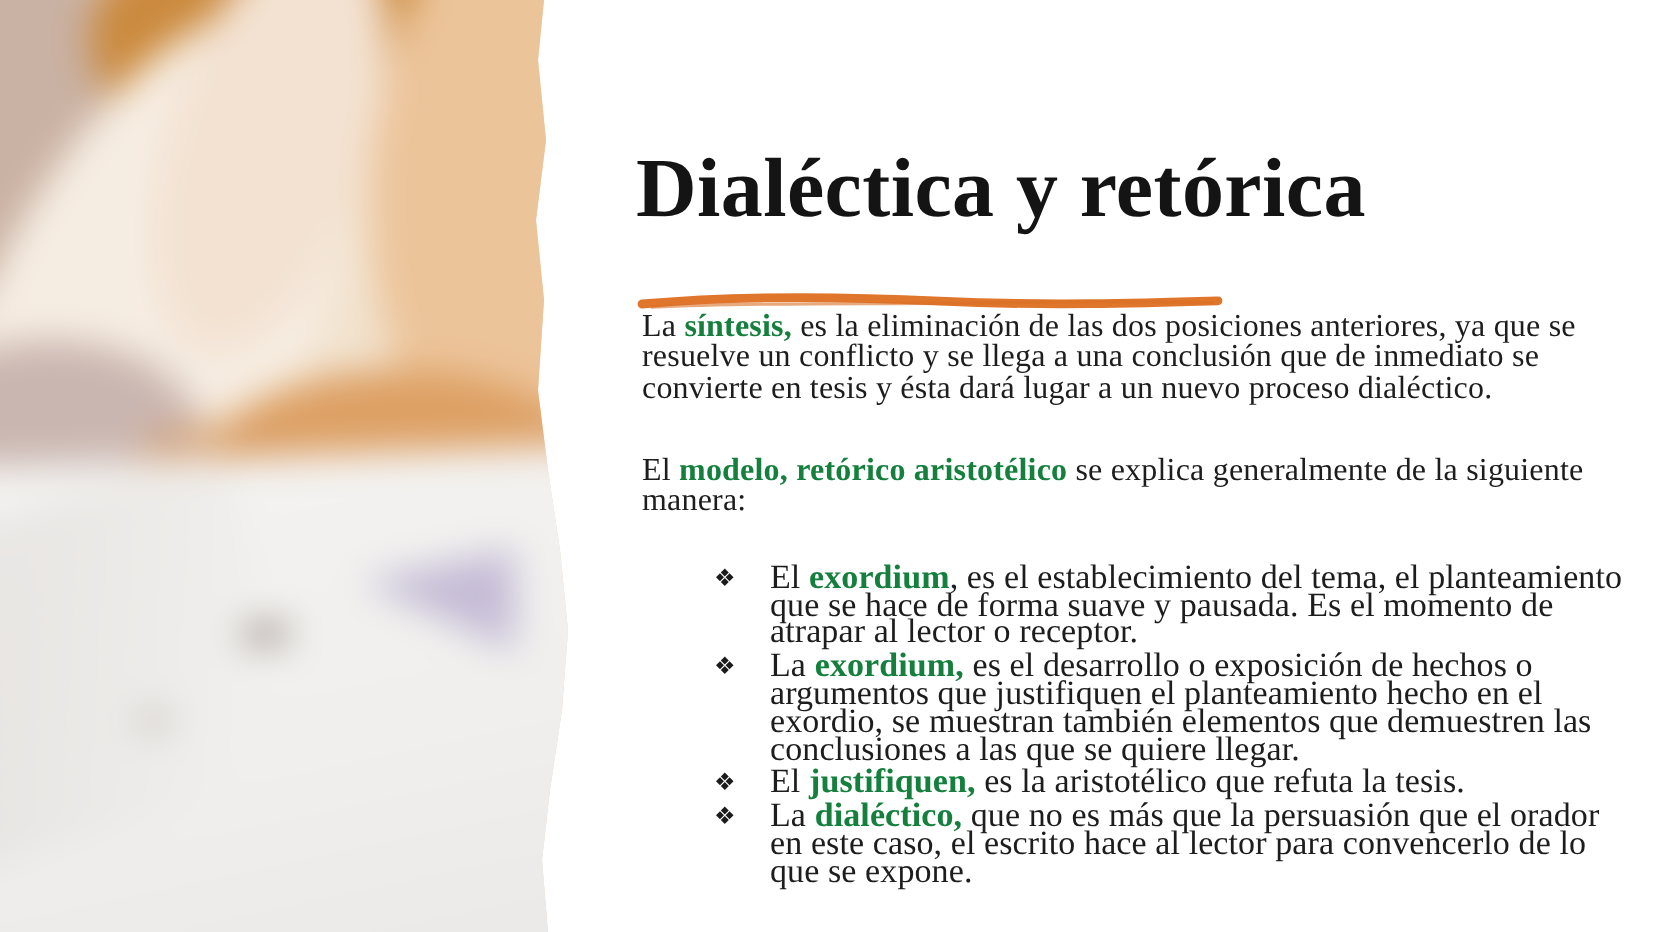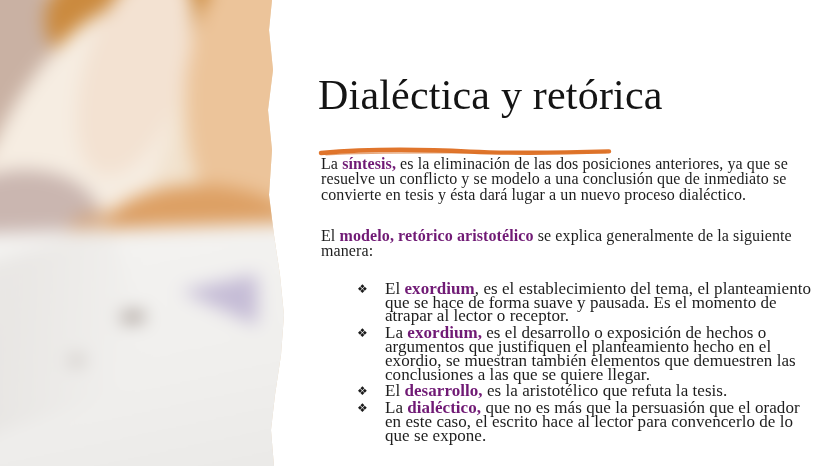--- a/index.html
+++ b/index.html
@@ -54,27 +54,27 @@
     clip-path:polygon(0 32%,100% 0,100% 100%);
   }
 
   
   .content{
     position:absolute;left:316px;top:0;width:512px;height:466px;
     box-sizing:border-box;padding:72px 10px 0 2px;
     color:#1d1d1d;
   }
   .title{
-    font-size:42px;font-weight:normal;line-height:1.14;color:#141414;
+    font-size:42px;font-weight:bold;line-height:1.14;color:#141414;
     letter-spacing:.2px;white-space:nowrap;
   }
   .underline-wrap{margin-top:24px;height:12px;}
   .para{font-size:16px;line-height:15.6px;margin:0 0 0 3px;letter-spacing:.1px;}
   .para + .para{margin-top:25px;}
-  .para b, .bullet-text b{color:#701a75;}
+  .para b, .bullet-text b{color:#15803d;}
   .bullets{margin-top:23px;}
   .bullet-item{
     display:grid;grid-template-columns:28px 1fr;
     padding-left:39px;padding-right:6px;
     margin-bottom:3px;
   }
   .bullet-marker{
     font-family:"DejaVu Sans", sans-serif;
     font-size:12px;line-height:14px;color:#1b1b1b;
   }
@@ -106,39 +106,39 @@
 
   <div class="title">Dialéctica y retórica</div>
 
   <div class="underline-wrap">
     <svg width="294" height="12" viewBox="0 0 294 12">
       <path d="M3,7 C45,3.2 95,2.8 152,5.6 C205,8 252,6.6 291,5.4" fill="none" stroke="#E0752C" stroke-width="4.4" stroke-linecap="round"></path>
       <path d="M8,8.6 C70,5.6 130,7.6 190,6.2 C230,5.3 265,6 288,6.4" fill="none" stroke="#D96F26" stroke-width="1.6" stroke-linecap="round" opacity="0.6"></path>
     </svg>
   </div>
 
-  <p class="para"><span>La </span><b>síntesis,</b><span> es la eliminación de las dos posiciones anteriores, ya que se resuelve un conflicto y se modelo a una conclusión que de inmediato se convierte en tesis y ésta dará lugar a un nuevo proceso dialéctico.</span></p>
+  <p class="para"><span>La </span><b>síntesis,</b><span> es la eliminación de las dos posiciones anteriores, ya que se resuelve un conflicto y se llega a una conclusión que de inmediato se convierte en tesis y ésta dará lugar a un nuevo proceso dialéctico.</span></p>
 
   <p class="para"><span>El </span><b>modelo, retórico aristotélico</b><span> se explica generalmente de la siguiente manera:</span></p>
 
   <div class="bullets">
 
     <div class="bullet-item">
       <span class="bullet-marker">❖</span>
       <span class="bullet-text"><span>El </span><b>exordium</b><span>, es el establecimiento del tema, el planteamiento que se hace de forma suave y pausada. Es el momento de atrapar al lector o receptor.</span></span>
     </div>
 
     <div class="bullet-item">
       <span class="bullet-marker">❖</span>
       <span class="bullet-text"><span>La </span><b>exordium,</b><span> es el desarrollo o exposición de hechos o argumentos que justifiquen el planteamiento hecho en el exordio, se muestran también elementos que demuestren las conclusiones a las que se quiere llegar.</span></span>
     </div>
 
     <div class="bullet-item">
       <span class="bullet-marker">❖</span>
-      <span class="bullet-text"><span>El </span><b>desarrollo,</b><span> es la aristotélico que refuta la tesis.</span></span>
+      <span class="bullet-text"><span>El </span><b>justifiquen,</b><span> es la aristotélico que refuta la tesis.</span></span>
     </div>
 
     <div class="bullet-item">
       <span class="bullet-marker">❖</span>
       <span class="bullet-text"><span>La </span><b>dialéctico,</b><span> que no es más que la persuasión que el orador en este caso, el escrito hace al lector para convencerlo de lo que se expone.</span></span>
     </div>
 
   </div>
 </div>
 

